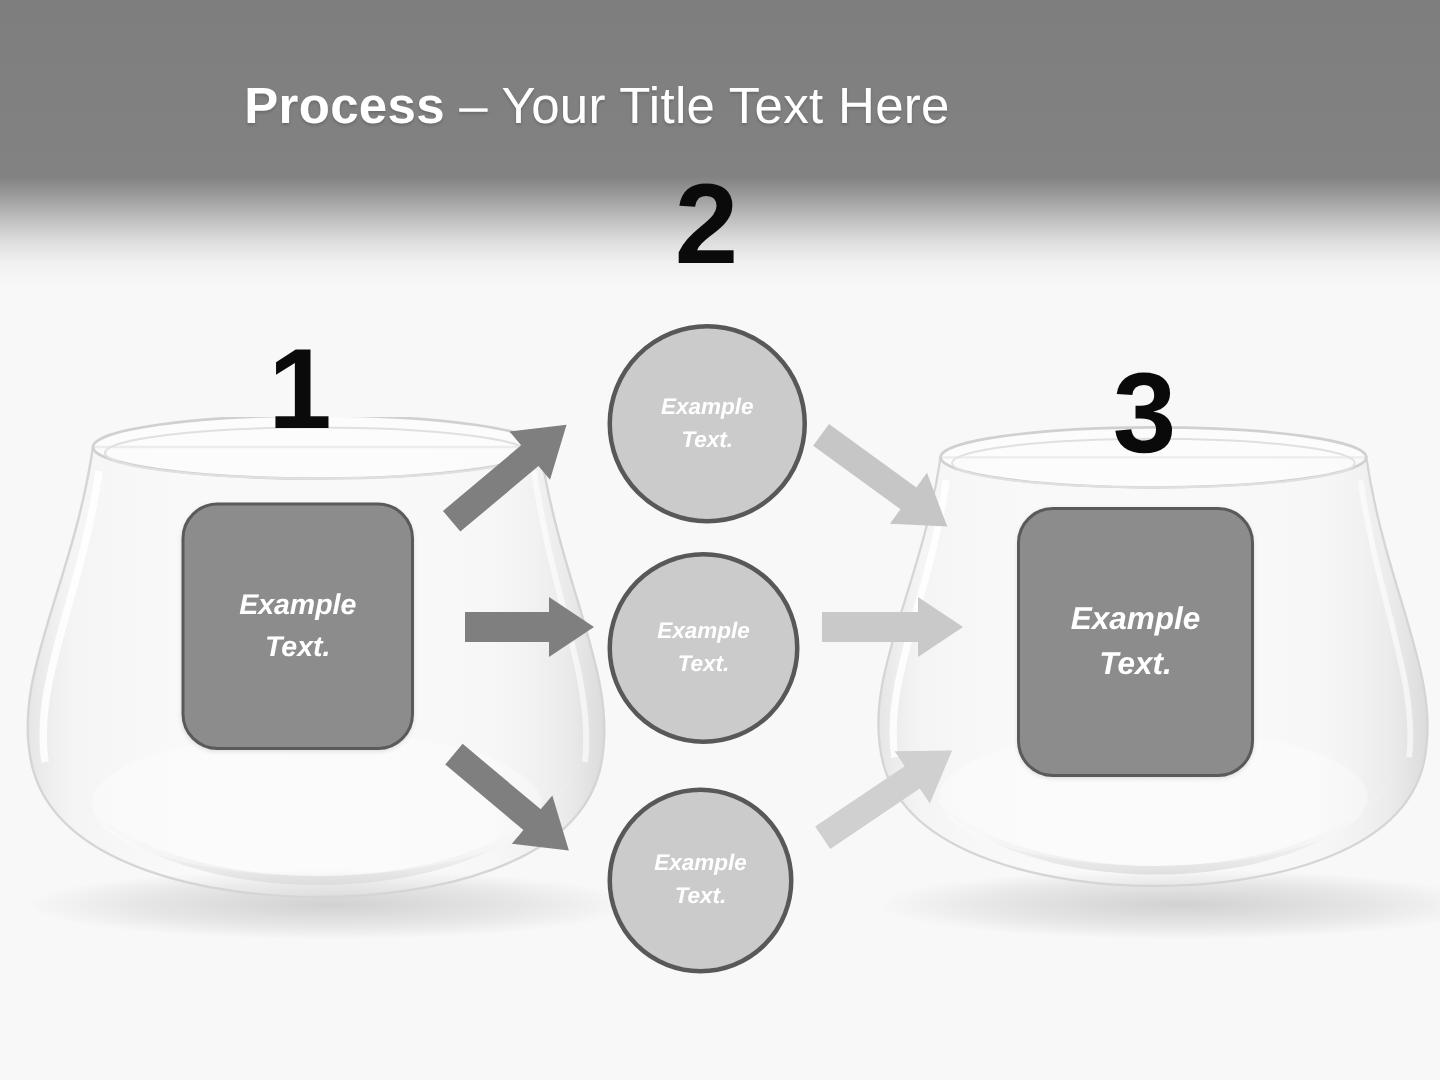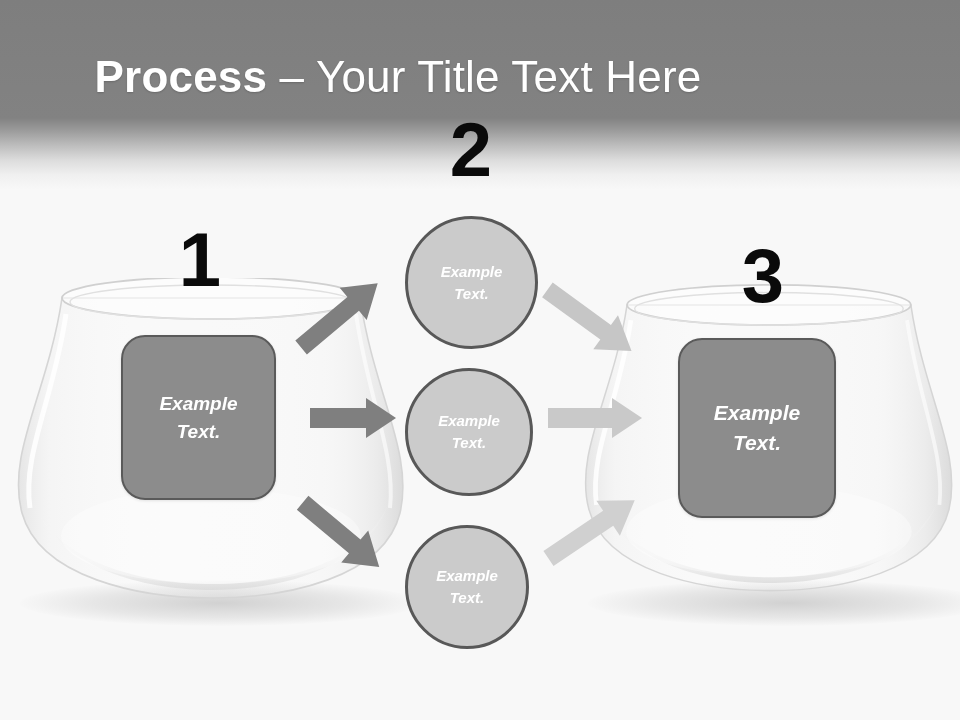--- a/index.html
+++ b/index.html
@@ -30,21 +30,21 @@
         #dcdcdc 160px,
         #f0f0f0 175px,
         #f8f8f8 190px);
   }
   .title {
     position: absolute;
     left: 0; top: 52px;
     width: 796px;
     text-align: center;
     color: #ffffff;
-    font-size: 44px;
+    font-size: 34px;
     letter-spacing: 0.2px;
     white-space: nowrap;
     text-shadow: 0 1px 2px rgba(0,0,0,0.18);
   }
   .title .strong { font-weight: bold; }
   .title .light  { font-weight: normal; }
 
   
   .step-num {
     position: absolute;

